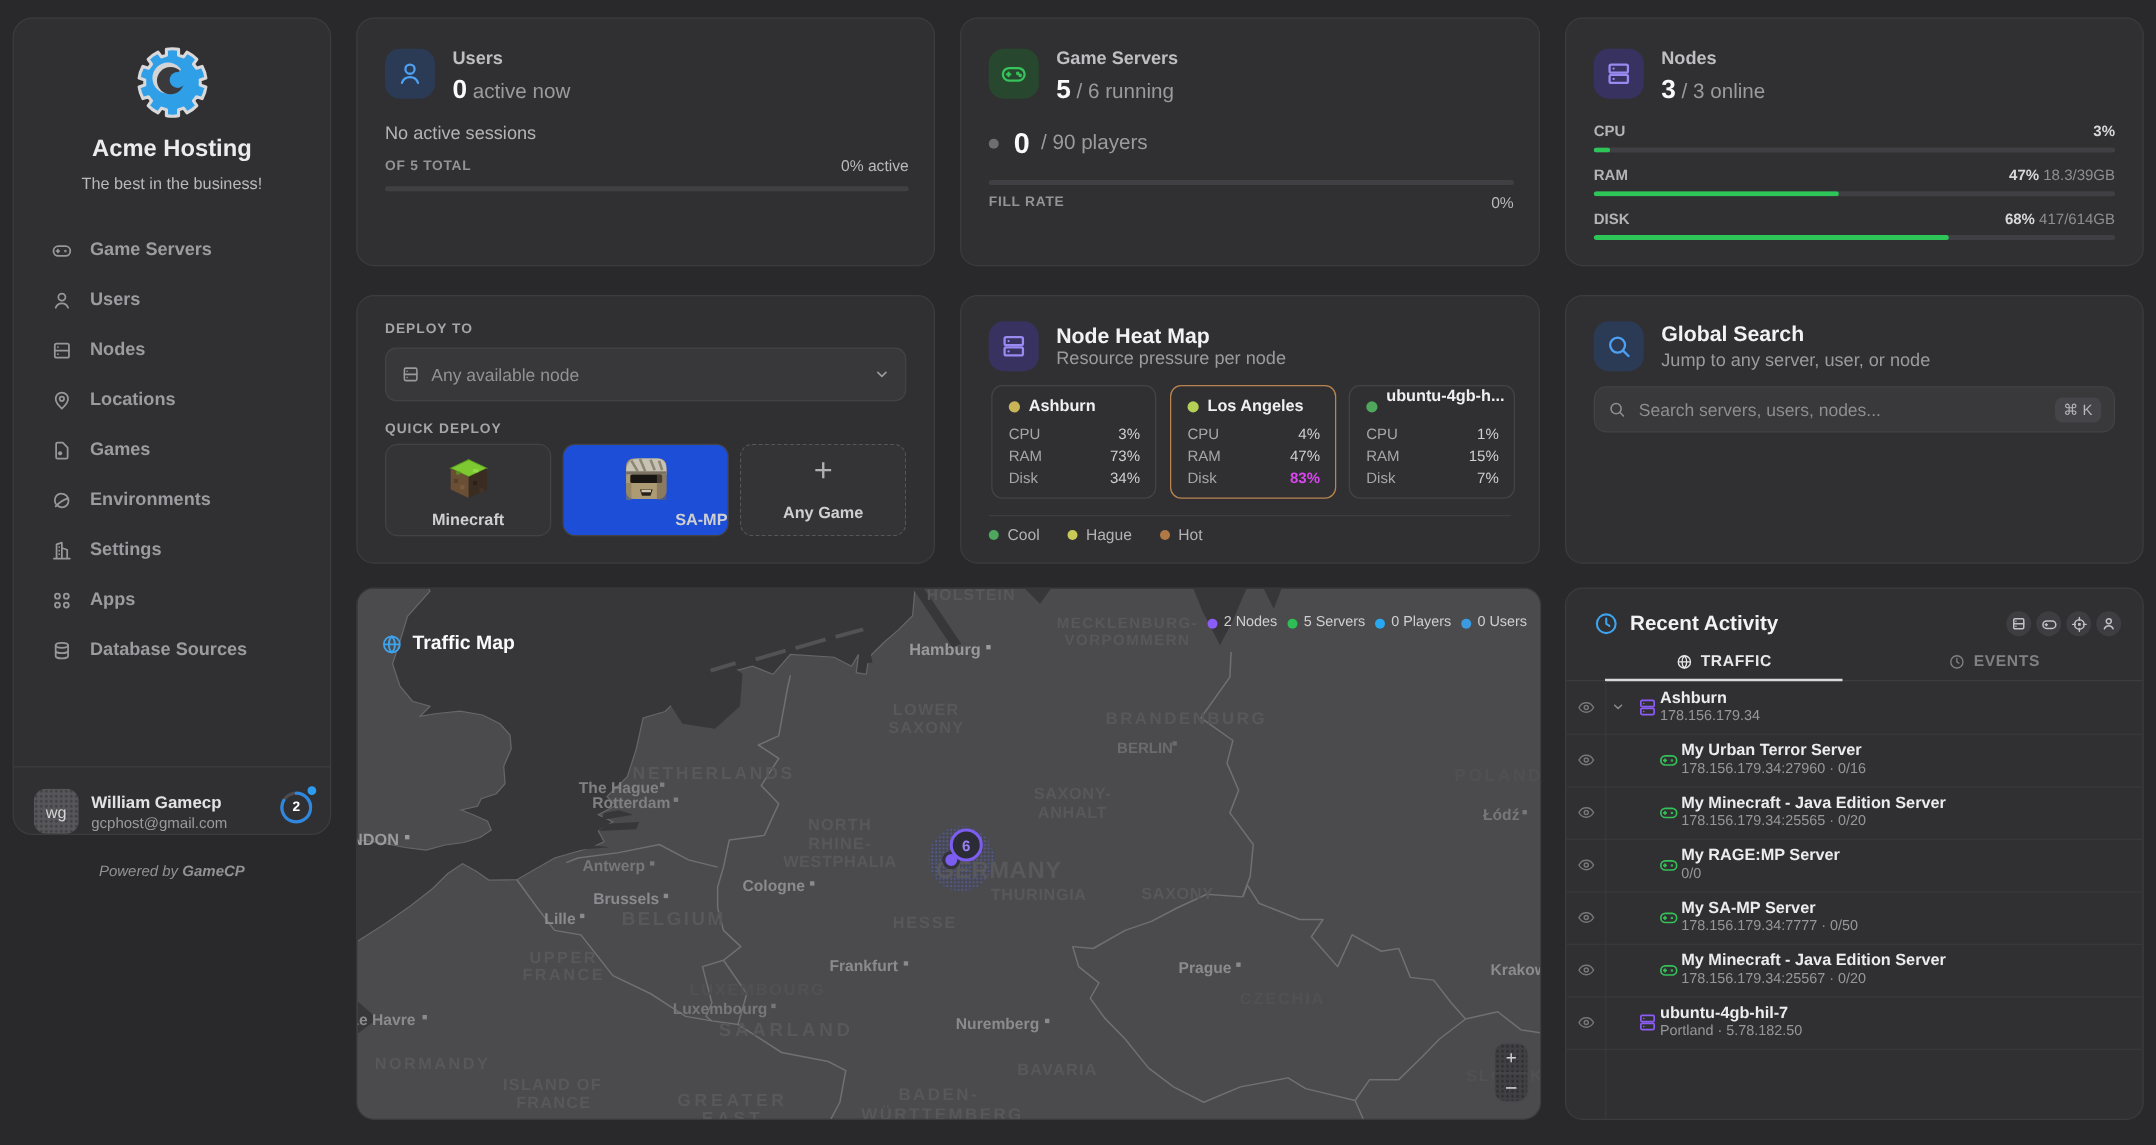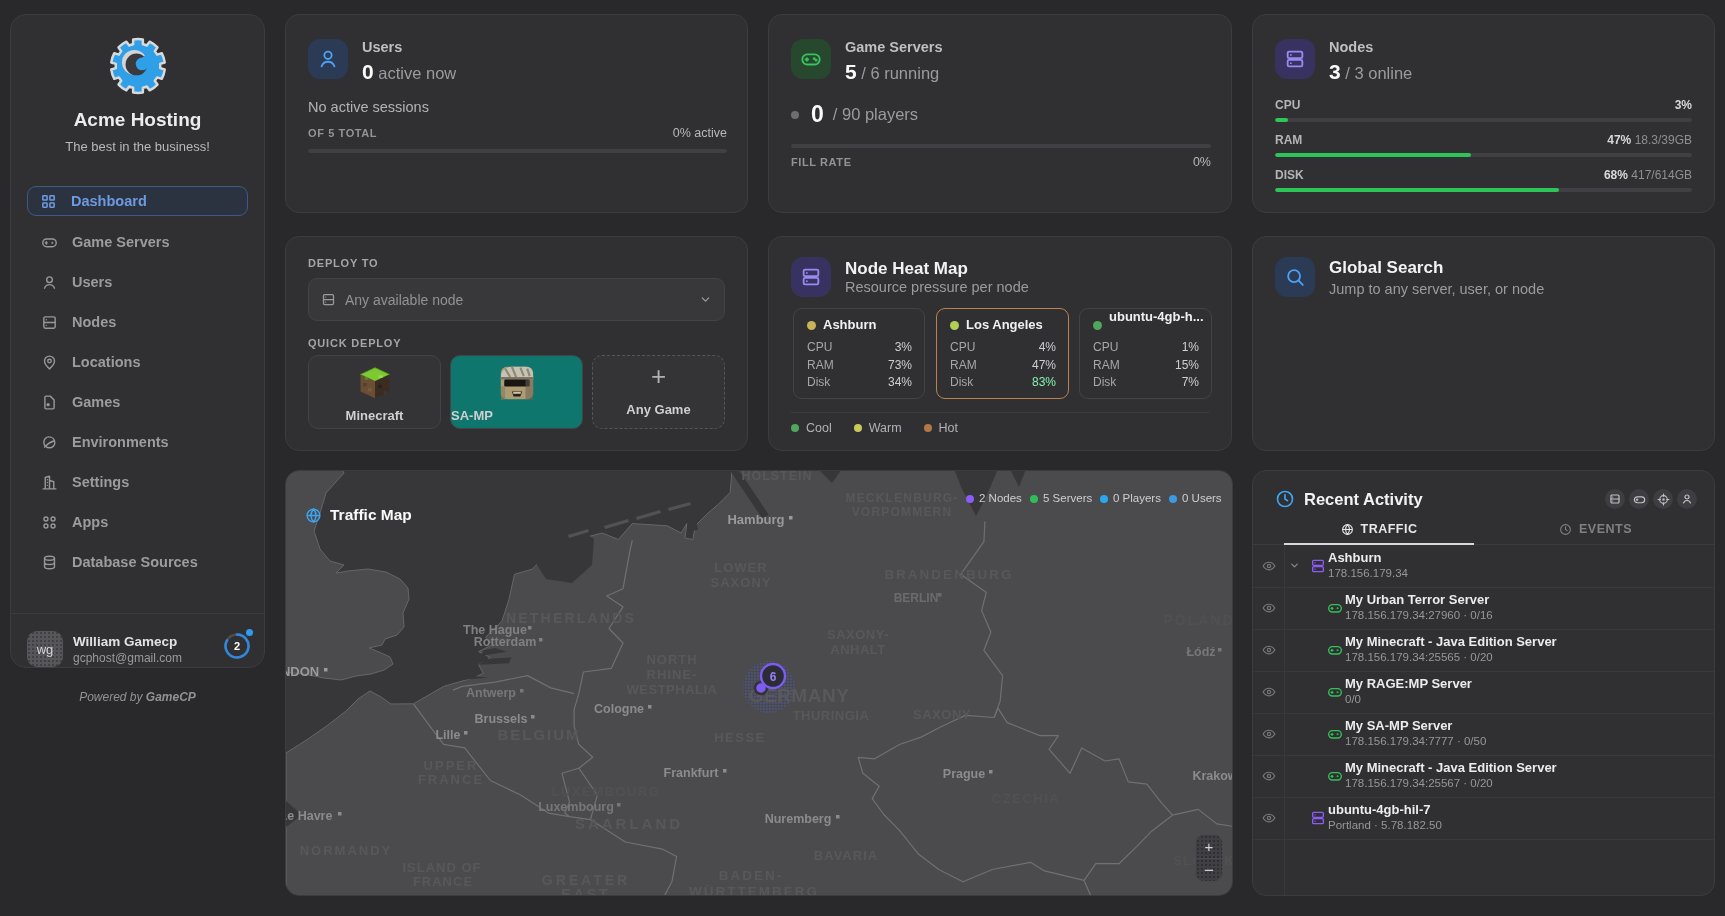--- a/index.html
+++ b/index.html
@@ -22,28 +22,20 @@
     </svg>
     <div style="font-size:19px;font-weight:bold;color:#ececee;margin-top:14px">Acme Hosting</div>
     <div style="font-size:13px;color:#b9b9bc;margin-top:8px">The best in the business!</div>
   </div>
   <style>
     .nitem{display:flex;align-items:center;height:28px;margin-bottom:12px;border-radius:9px;padding-left:13px;color:#9c9ca0;font-size:14.5px;font-weight:bold}
     .nitem svg{margin-right:14px;flex:0 0 17px}
     .nitem.on{background:#2c3340;border:1px solid #3d5a82;color:#6d9ae0;padding-left:12px;margin-left:-1px;margin-right:-1px}
   </style>
   <div id="nav" style="position:absolute;left:17px;right:17px;top:171px">
-    <div class="nitem on">
-      <svg width="17" height="17" viewBox="0 0 24 24" fill="none" stroke="#6d9ae0" stroke-width="2.2">
-          <rect x="4" y="4" width="6" height="6" rx="1"></rect>
-          <rect x="14" y="4" width="6" height="6" rx="1"></rect>
-          <rect x="4" y="14" width="6" height="6" rx="1"></rect>
-          <rect x="14" y="14" width="6" height="6" rx="1"></rect>
-        </svg>
-      Dashboard</div>
     <div class="nitem">
       <svg width="17" height="17" viewBox="0 0 24 24" fill="none" stroke="#97979b" stroke-width="2" stroke-linecap="round">
           <rect x="2.5" y="7" width="19" height="11" rx="5.5"></rect>
           <path d="M7.5 11v3M6 12.5h3"></path>
           <circle cx="16" cy="12.5" r="0.5" fill="#97979b"></circle>
         </svg>
       Game Servers</div>
     <div class="nitem">
       <svg width="17" height="17" viewBox="0 0 24 24" fill="none" stroke="#97979b" stroke-width="2" stroke-linecap="round">
           <circle cx="12" cy="8" r="4"></circle>
@@ -223,21 +215,21 @@
         <polygon points="37,10 20,18 20,38 37,30" fill="#3a2c20"></polygon>
         <rect x="8" y="13" width="4" height="3" fill="#58a01c" opacity="0.7"></rect>
         <rect x="24" y="11" width="5" height="3" fill="#9adf52" opacity="0.8"></rect>
         <rect x="6" y="20" width="4" height="4" fill="#55402b"></rect>
         <rect x="12" y="26" width="4" height="4" fill="#7a5c3e"></rect>
         <rect x="24" y="22" width="4" height="4" fill="#2c211a"></rect>
         <rect x="30" y="29" width="4" height="4" fill="#463327"></rect>
       </svg>
       <div style="font-size:13px;font-weight:bold;color:#cfcfd2;margin-top:8px">Minecraft</div>
     </div>
-    <div style="flex:1;height:74px;background:#0f766e;border:1px solid #434346;border-radius:10px;text-align:left;box-sizing:border-box">
+    <div style="flex:1;height:74px;background:#1d4ed8;border:1px solid #434346;border-radius:10px;text-align:right;box-sizing:border-box">
       <svg width="34" height="34" viewBox="0 0 40 40" style="margin:10px auto 0">
         <rect x="1" y="1" width="38" height="38" rx="7" fill="#ad9b73"></rect>
         <path d="M1 14 Q1 1 14 1 L30 1 Q39 1 39 12 L39 16 L1 16 Z" fill="#c7c3b4"></path>
         <path d="M6 3 l6 10 M14 1 l5 12 M24 2 l4 10 M32 3 l3 9" stroke="#8d8874" stroke-width="2.5" fill="none"></path>
         <rect x="1" y="13" width="38" height="3" fill="#7a7262"></rect>
         <rect x="5" y="16" width="30" height="8" rx="1.5" fill="#181512"></rect>
         <rect x="30" y="16" width="9" height="24" fill="#6e6050" opacity="0.55"></rect>
         <path d="M14 30 h12 l-2 6 h-8 z" fill="#2a211a"></path>
         <rect x="15.5" y="30.5" width="9" height="2.2" fill="#cfc4ae"></rect>
         <rect x="1" y="24" width="5" height="16" fill="#8a7a5c" opacity="0.6"></rect>
@@ -284,21 +276,21 @@
       <div style="position:absolute;left:13px;right:12px;top:31px;display:flex;justify-content:space-between;font-size:12px">
         <span style="color:#a6a6aa">CPU</span>
         <span style="color:#cfcfd2">4%</span>
       </div>
       <div style="position:absolute;left:13px;right:12px;top:49px;display:flex;justify-content:space-between;font-size:12px">
         <span style="color:#a6a6aa">RAM</span>
         <span style="color:#cfcfd2">47%</span>
       </div>
       <div style="position:absolute;left:13px;right:12px;top:66px;display:flex;justify-content:space-between;font-size:12px">
         <span style="color:#a6a6aa">Disk</span>
-        <span style="color:#86efac;font-weight:normal">83%</span>
+        <span style="color:#d946ef;font-weight:bold">83%</span>
       </div>
     </div>
   <div style="position:absolute;left:310px;top:71px;width:133px;height:91px;border:1px solid #434346;border-radius:9px;box-sizing:border-box">
       <div style="position:absolute;left:13px;top:12px;width:9px;height:9px;border-radius:50%;background:#4ea75c"></div>
       <div style="position:absolute;left:29px;top:0;font-size:13px;font-weight:bold;color:#f0f0f2;white-space:nowrap">ubuntu-4gb-h...</div>
       <div style="position:absolute;left:13px;right:12px;top:31px;display:flex;justify-content:space-between;font-size:12px">
         <span style="color:#a6a6aa">CPU</span>
         <span style="color:#cfcfd2">1%</span>
       </div>
       <div style="position:absolute;left:13px;right:12px;top:49px;display:flex;justify-content:space-between;font-size:12px">
@@ -308,37 +300,45 @@
       <div style="position:absolute;left:13px;right:12px;top:66px;display:flex;justify-content:space-between;font-size:12px">
         <span style="color:#a6a6aa">Disk</span>
         <span style="color:#cfcfd2;font-weight:normal">7%</span>
       </div>
     </div>
   <div style="position:absolute;left:22px;right:22px;top:175px;border-top:1px solid #3c3c40"></div>
   <div style="position:absolute;left:22px;top:184px;display:flex;align-items:center;font-size:12.5px;color:#b2b2b5">
     <span style="width:8px;height:8px;border-radius:50%;background:#4ea75c"></span>
       <span style="margin-left:7px">Cool</span>
     <span style="width:8px;height:8px;border-radius:50%;background:#c9c958;margin-left:22px"></span>
-      <span style="margin-left:7px">Warm</span>
+      <span style="margin-left:7px">Hague</span>
     <span style="width:8px;height:8px;border-radius:50%;background:#b07845;margin-left:22px"></span>
       <span style="margin-left:7px">Hot</span>
   </div>
 </div>
 <div class="card" id="cSearch" style="left:1252px;top:236px;width:463px;height:215px">
   <div style="display:flex;align-items:center;margin:20px 0 0 22px">
     <div class="ib" style="background:#2b3a55">
       <svg width="22" height="22" viewBox="0 0 24 24" fill="none" stroke="#4da0f2" stroke-width="2" stroke-linecap="round">
           <circle cx="11" cy="11" r="6.5"></circle>
           <path d="M16 16l4.5 4.5"></path>
         </svg>
     </div>
     <div style="margin-left:14px">
       <div style="font-size:17px;font-weight:bold;color:#f2f2f4">Global Search</div>
       <div style="font-size:14.5px;color:#9b9b9f;margin-top:3px">Jump to any server, user, or node</div>
     </div>
+  </div>
+  <div style="margin:12px 22px 0;height:37px;background:#39393c;border:1px solid #434346;border-radius:10px;display:flex;align-items:center;padding:0 10px;box-sizing:border-box">
+    <svg width="15" height="15" viewBox="0 0 24 24" fill="none" stroke="#8e8e92" stroke-width="2" stroke-linecap="round">
+        <circle cx="11" cy="11" r="6.5"></circle>
+        <path d="M16 16l4.5 4.5"></path>
+      </svg>
+    <span style="margin-left:10px;font-size:14px;color:#8e8e92">Search servers, users, nodes...</span>
+    <span style="margin-left:auto;background:#454549;border-radius:6px;font-size:12px;color:#b5b5b8;padding:3px 7px">⌘ K</span>
   </div>
 </div>
 
 <div class="card" id="cMap" style="left:285px;top:470px;width:948px;height:426px;overflow:hidden">
 <svg width="948" height="426" viewBox="0 0 948 426" style="position:absolute;left:0;top:0">
       <rect width="948" height="426" fill="#37373a"></rect>
       <polygon points="0,282 22,268 42,254 60,240 72,228 84,220 95,226 105,233 127.5,232.8 157.7,215.4 188.0,206.7 197.3,202.4 192.7,193.7 204.3,186.5 192.7,180.7 206.6,173.5 199.6,166.2 215.9,150.3 222.9,128.6 228.5,103.3 246.2,98.2 257.8,86.6 283.5,70.7 316.1,62.0 332.4,68.5 346.3,52.6 381.3,54.8 395.2,62.0 400.8,52.6 399.0,67.1 406.9,68.5 409.2,54.8 420.8,43.2 432.5,33.1 444.1,21.5 447.4,-16.1 948,-10 948,426 0,426" fill="#4b4b4e" stroke="#66666a" stroke-width="1"></polygon>
       <polygon points="-2,-4 55,-4 58,2 40,22 34,42 28,60 34,78 44,90 58,94 50,102 62,100 82,98 100,101 114,108 122,117 123,128 117,142 118,156 111,164 99,168 96,174 83,177 93,181 104,186 107,193 98,199 85,203 70,205 55,209 38,207 18,203 -2,201" fill="#4b4b4e" stroke="#66666a" stroke-width="1"></polygon>
       <polygon points="248,60 262,54 285,53 308,68 306,94 286,112 260,108 246,86" fill="#37373a"></polygon>
       <polygon points="446,-2 452,-2 483,44 476,47 443,-2" fill="#37373a"></polygon>

